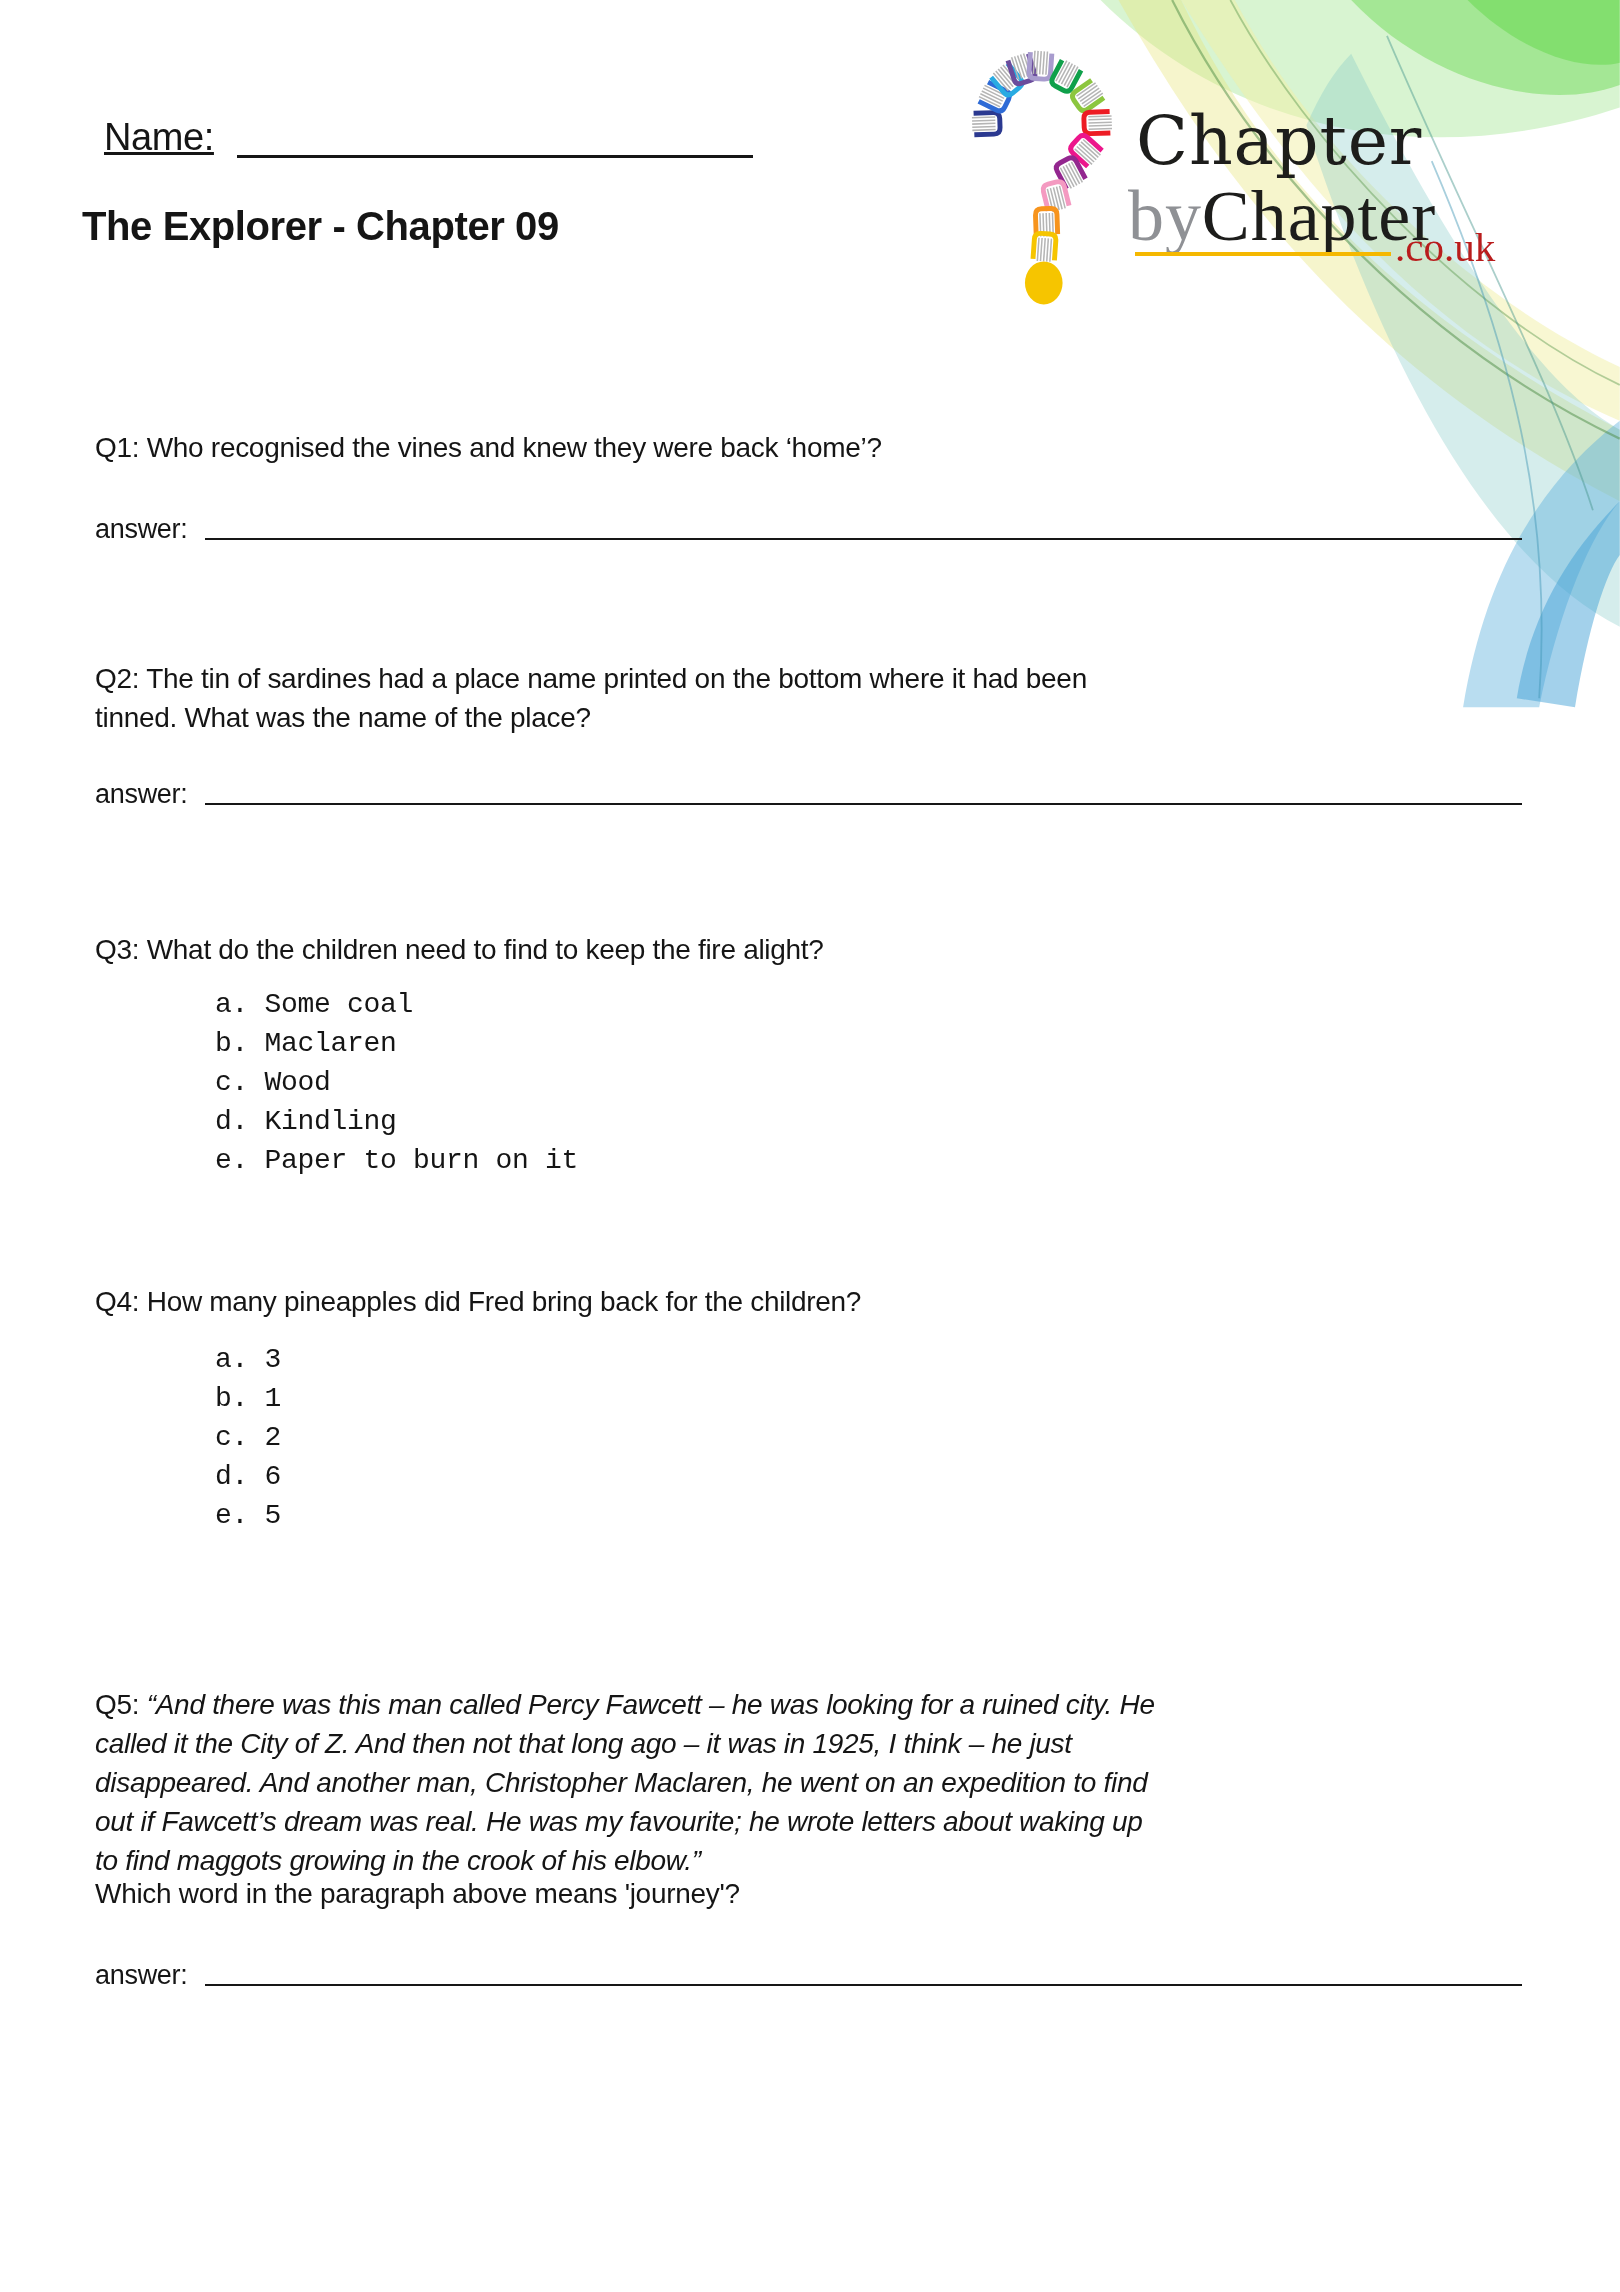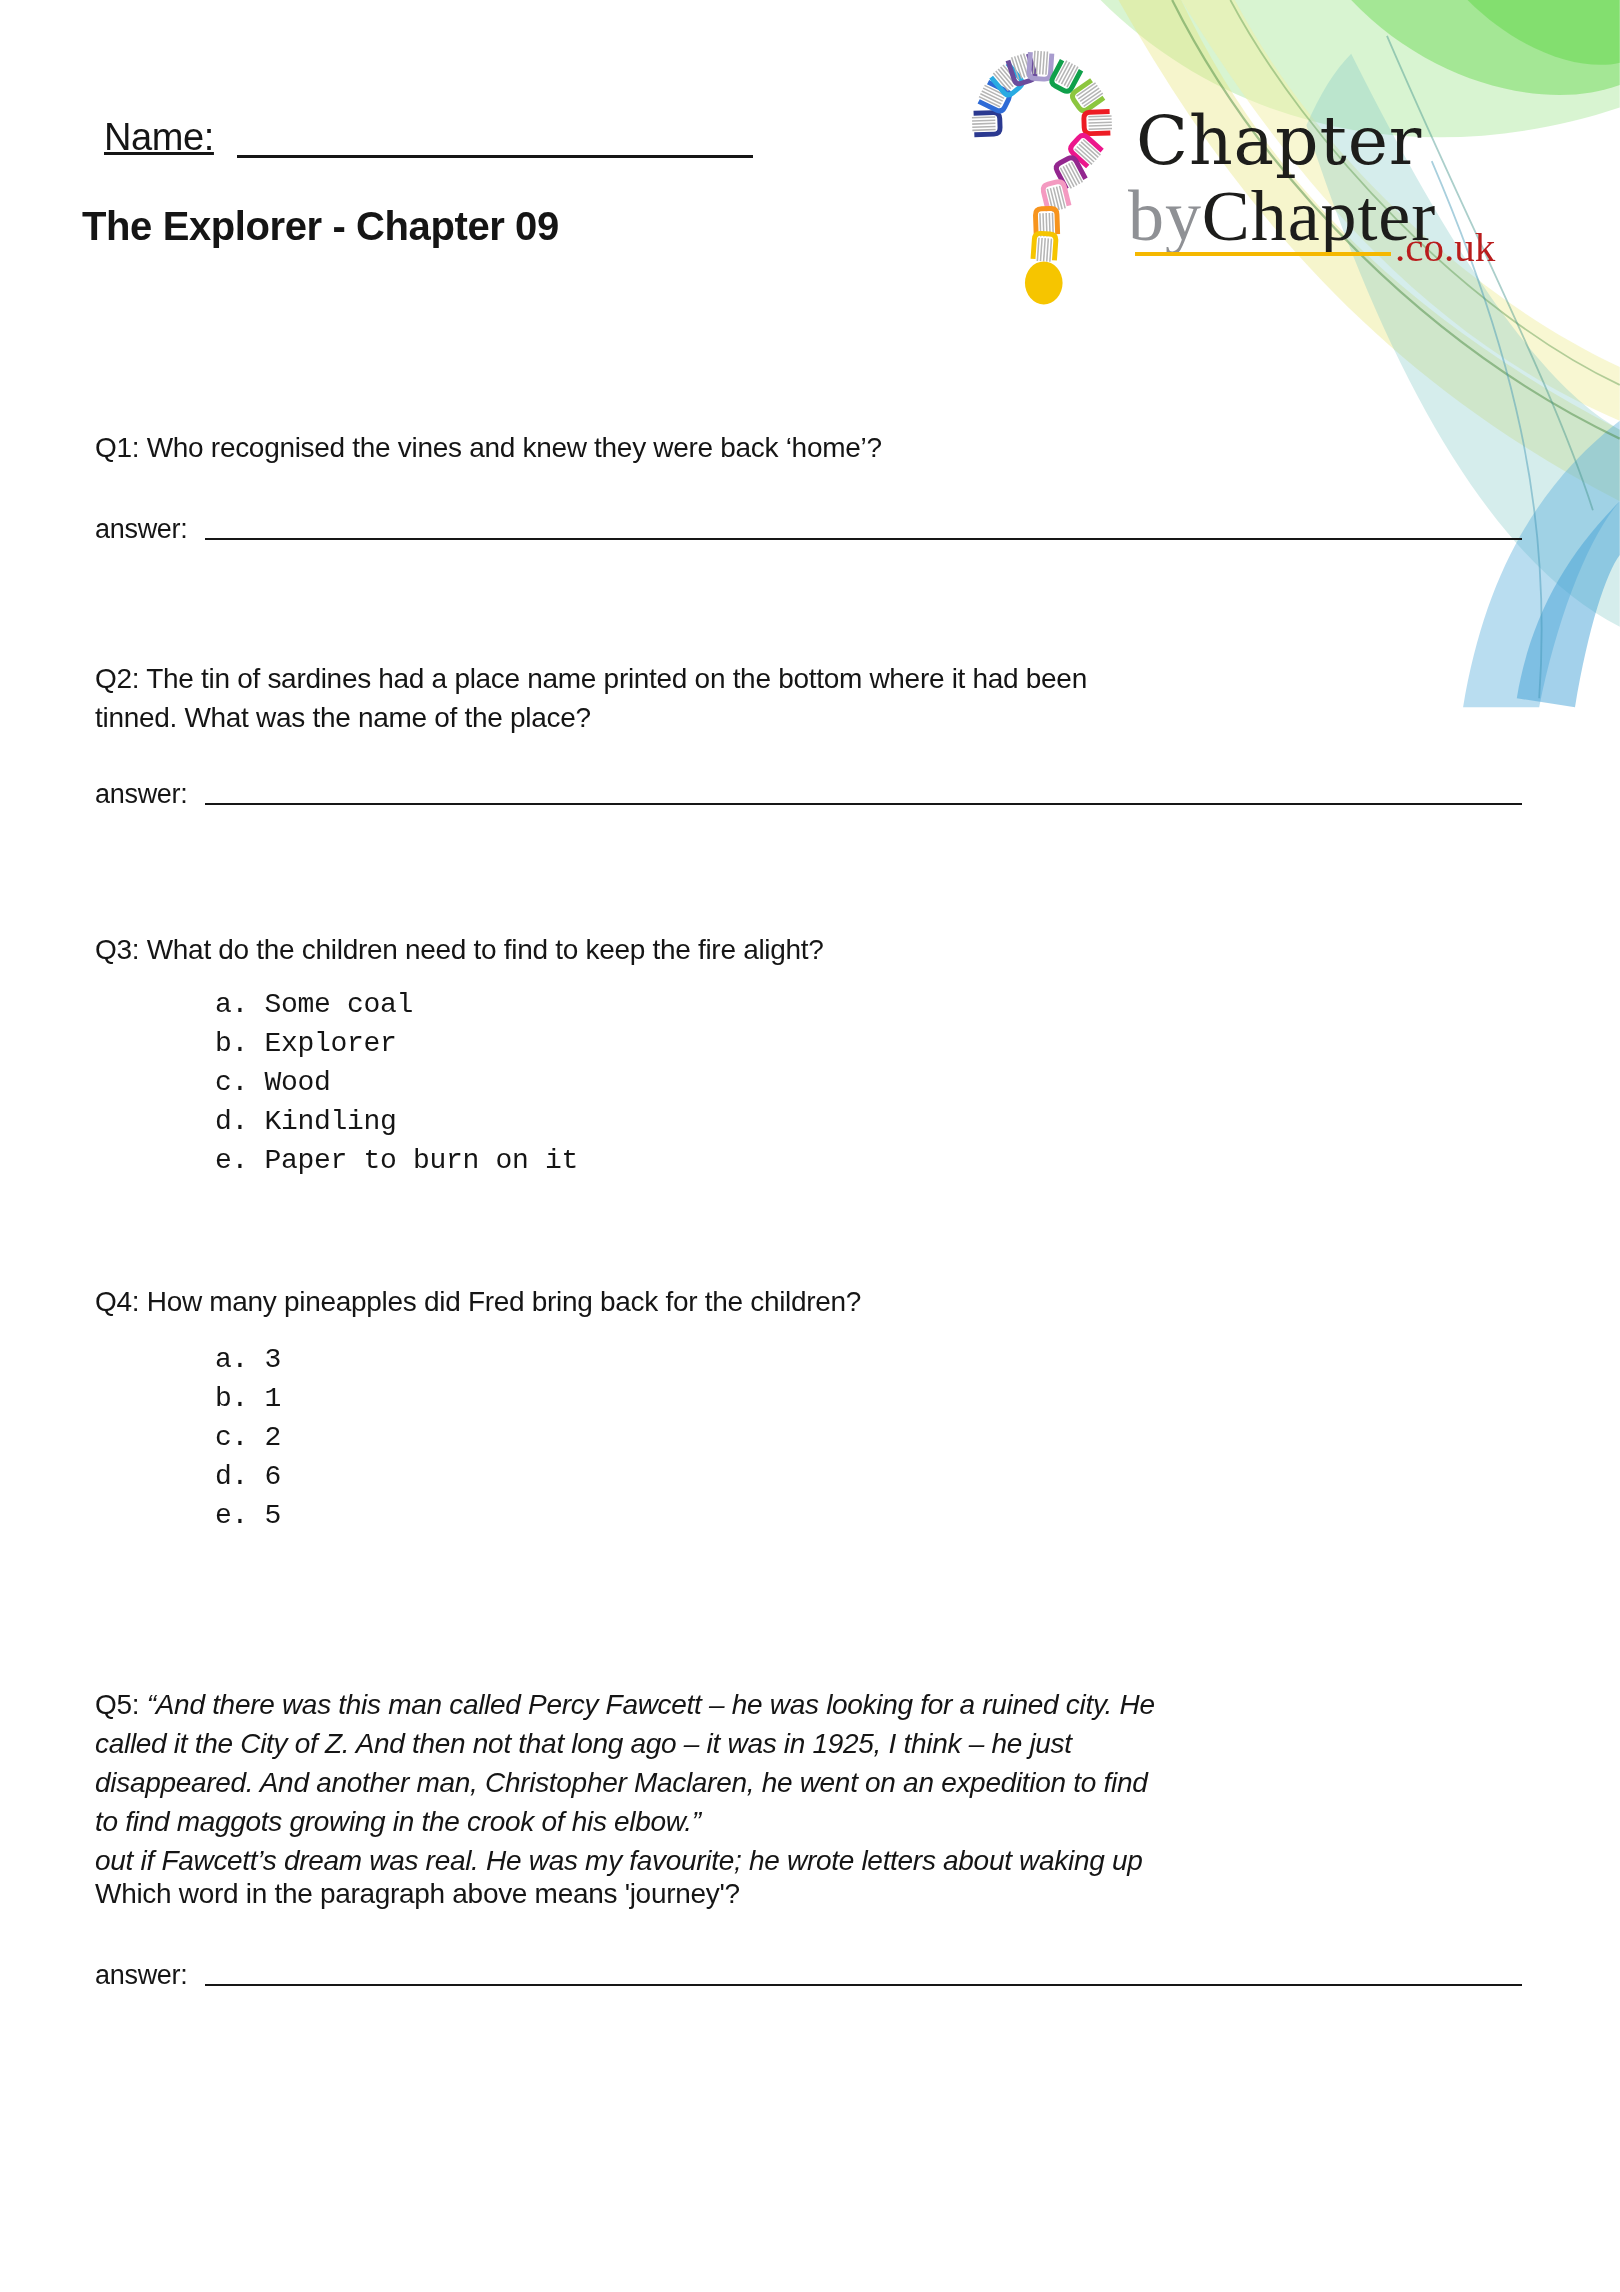--- a/index.html
+++ b/index.html
@@ -210,41 +210,41 @@
     <div>tinned. What was the name of the place?</div>
   </div>
   <div class="answer-row" style="top:768px;">
     <span class="answer-label">answer:</span>
     <span class="answer-line"></span>
   </div>
 
   <div class="qtext" style="top:930px;">Q3: What do the children need to find to keep the fire alight?</div>
   <div class="options" style="top:985px;">
     <div>a. Some coal</div>
-    <div>b. Explorer</div>
+    <div>b. Maclaren</div>
     <div>c. Wood</div>
     <div>d. Kindling</div>
     <div>e. Paper to burn on it</div>
   </div>
 
   <div class="qtext" style="top:1282px;">Q4: How many pineapples did Fred bring back for the children?</div>
   <div class="options" style="top:1340px;text-align:center;">
     <div>a. 3</div>
     <div>b. 1</div>
     <div>c. 2</div>
     <div>d. 6</div>
     <div>e. 5</div>
   </div>
 
   <div class="qtext q5" style="top:1644px;margin-top:41px;">
     <div><span>Q5: </span><span class="italic">“And there was this man called Percy Fawcett – he was looking for a ruined city. He</span></div>
     <div class="q5-line">called it the City of Z. And then not that long ago – it was in 1925, I think – he just</div>
     <div class="q5-line">disappeared. And another man, Christopher Maclaren, he went on an expedition to find</div>
+    <div class="q5-line">out if Fawcett’s dream was real. He was my favourite; he wrote letters about waking up</div>
     <div class="q5-line">to find maggots growing in the crook of his elbow.”</div>
-    <div class="q5-line">out if Fawcett’s dream was real. He was my favourite; he wrote letters about waking up</div>
   </div>
   <div class="qtext" style="top:1874px;text-align:right;">Which word in the paragraph above means 'journey'?</div>
   <div class="answer-row" style="top:1949px;">
     <span class="answer-label">answer:</span>
     <span class="answer-line"></span>
   </div>
 
 </div>
 
 

